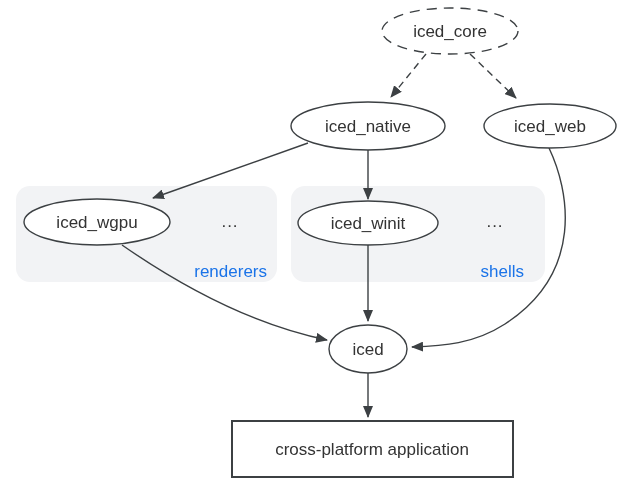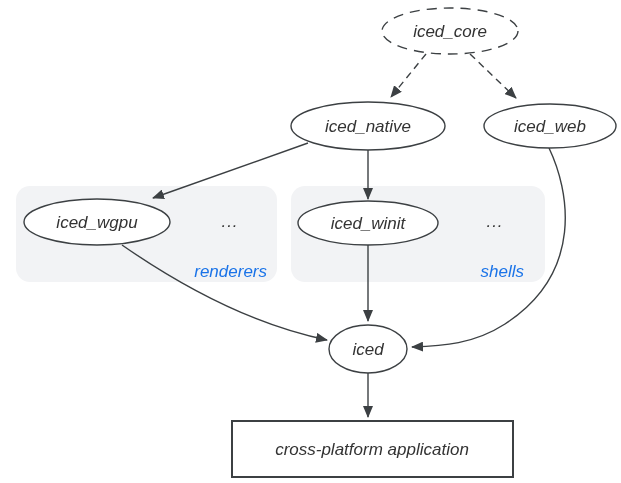--- a/index.html
+++ b/index.html
@@ -10,21 +10,21 @@
     --node-fill: #ffffff;
     --bg: #ffffff;
   }
   html, body { margin: 0; padding: 0; }
   body {
     width: 621px; height: 483px;
     background: var(--bg);
     font-family: "Liberation Sans", sans-serif;
     overflow: hidden;
   }
-  .canvas { width: 621px; height: 405px; position: relative; font-style: italic; }
+  .canvas { width: 621px; height: 405px; position: relative; }
   svg { display: block; }
   .group-box { fill: var(--group-fill); }
   .node-shape { fill: var(--node-fill); stroke: var(--stroke); stroke-width: 1.4; }
   .node-shape.dashed { stroke-dasharray: 10 7; }
   .edge { fill: none; stroke: var(--stroke); stroke-width: 1.4; }
   .edge.dashed { stroke-dasharray: 7 5; }
   .app-box { fill: var(--node-fill); stroke: var(--stroke); stroke-width: 2; }
   text {
     font-family: "Liberation Sans", sans-serif;
     font-size: 17px;

